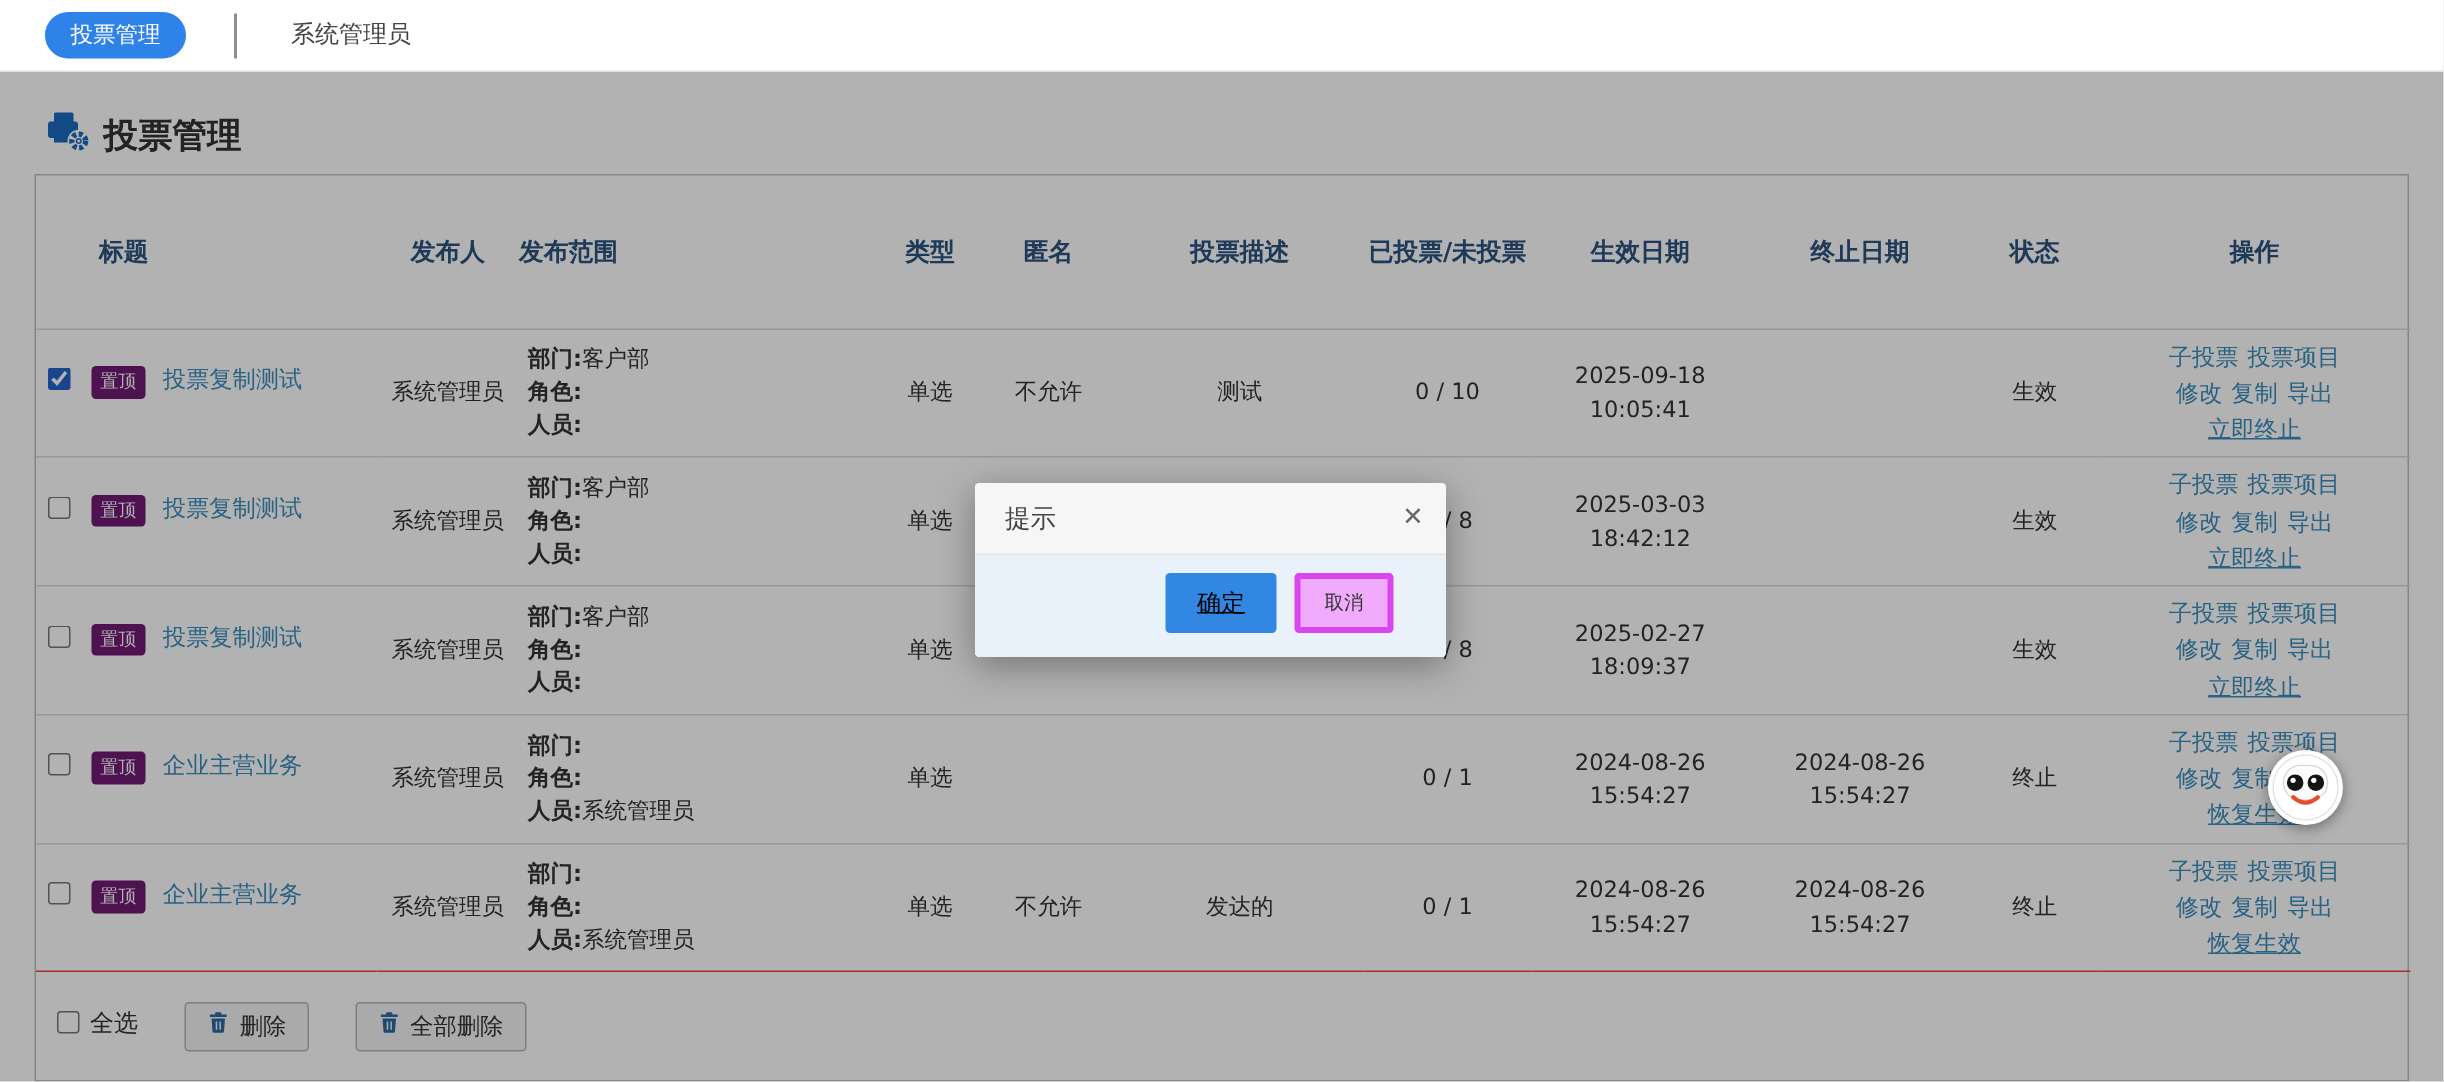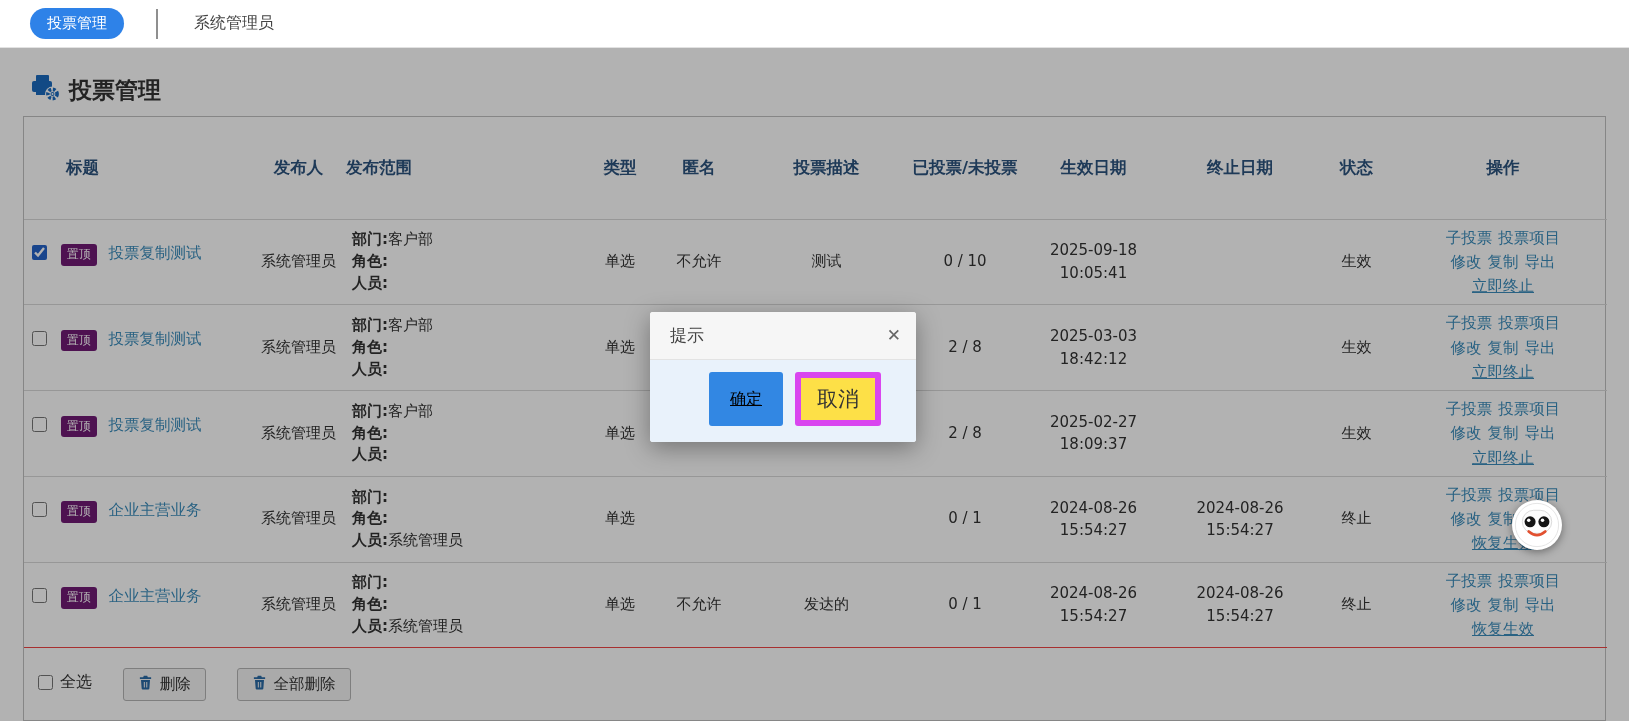--- a/index.html
+++ b/index.html
@@ -47,34 +47,34 @@
   .footer-row td { border-top:1px solid #ef4444; padding:7px 10px; }
   .selall { display:inline-flex; align-items:center; gap:7px; font-size:16px; margin-left:4px; }
   .selall input { width:15px; height:15px; accent-color:#2563c9; }
   .act-btn { display:inline-flex; align-items:center; gap:7px; border:1px solid #b5b5b5;
     background:#f4f4f4; padding:5px 14px; border-radius:3px; font-size:15.5px; color:#333;
     margin-left:26px; cursor:pointer; }
 
   
   .dim-overlay { position:absolute; left:0; top:48px; right:0; bottom:0;
     background:rgba(0,0,0,0.30); z-index:40; }
-  .modal { position:absolute; left:650px; top:312px; width:266px; z-index:100;
+  .modal { position:absolute; left:650px; top:322px; width:314px; z-index:100;
     background:#fff; border-radius:3px; box-shadow:0 6px 24px rgba(0,0,0,.35); }
   .modal-head { display:flex; justify-content:space-between; align-items:center;
     background:#f6f6f6; padding:12px 15px 12px 20px; border-bottom:1px solid #e3e3e3;
     border-radius:3px 3px 0 0; }
   .modal-title { font-size:17px; color:#444; }
   .modal-close { font-size:17px; color:#666; cursor:pointer; line-height:1; }
   .modal-body { padding:27px 20px 31px; font-size:16px; color:#555; }
   .modal-foot { background:#e9f2fb; padding:12px 35px 16px 12px; display:flex;
     justify-content:flex-end; gap:12px; border-radius:0 0 3px 3px; }
   .btn-confirm { background:#3287e3; color:#000000; font-size:16px; padding:7px 21px;
     border:none; border-radius:3px; cursor:pointer;text-decoration:underline; }
-  .btn-cancel { background:#fde047; color:#333; font-size:21px; padding:7px 16px;
-    border:6px solid #d946ef; border-radius:3px; cursor:pointer; }
+  .btn-cancel { background:#f0abfc; color:#333; font-size:13px; padding:7px 16px;
+    border:4px solid #d946ef; border-radius:3px; cursor:pointer; }
 
   .robot { position:absolute; left:1512px; top:500px; width:50px; height:50px; z-index:60;
     border-radius:50%; background:#fff; box-shadow:0 2px 9px rgba(0,0,0,.4); cursor:pointer;
     display:flex; align-items:center; justify-content:center; }
 </style>
 </head>
 <body>
 
 <div class="topbar">
   <div class="tab-pill">投票管理</div>

